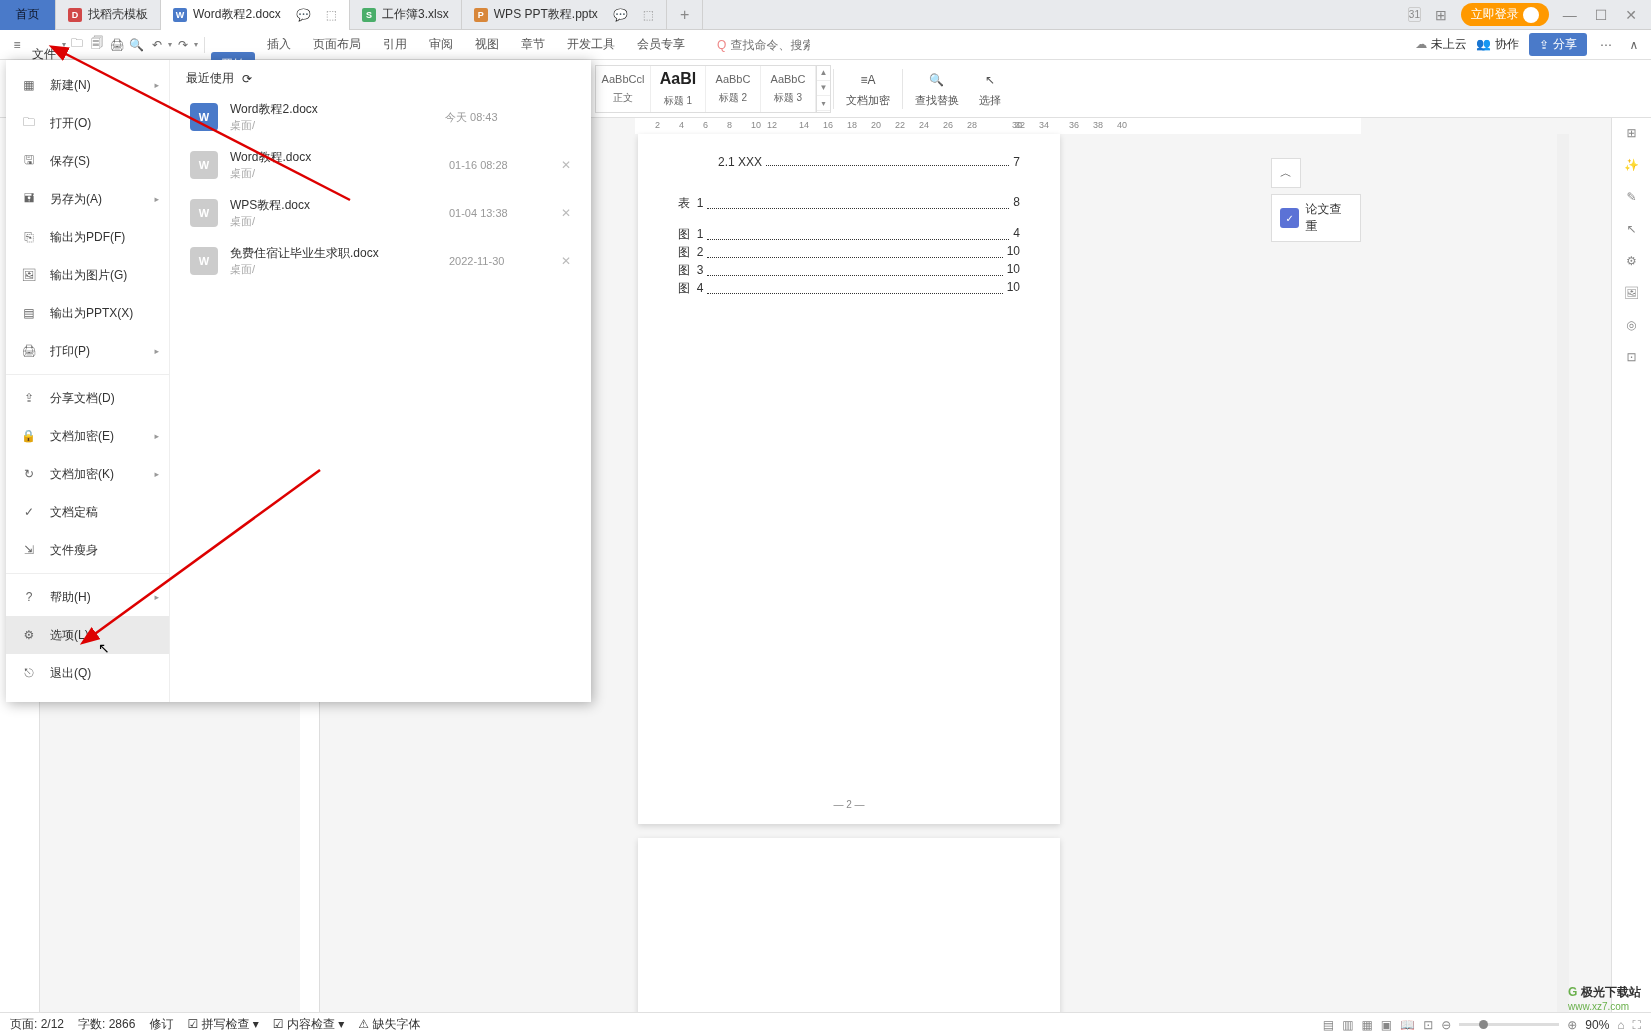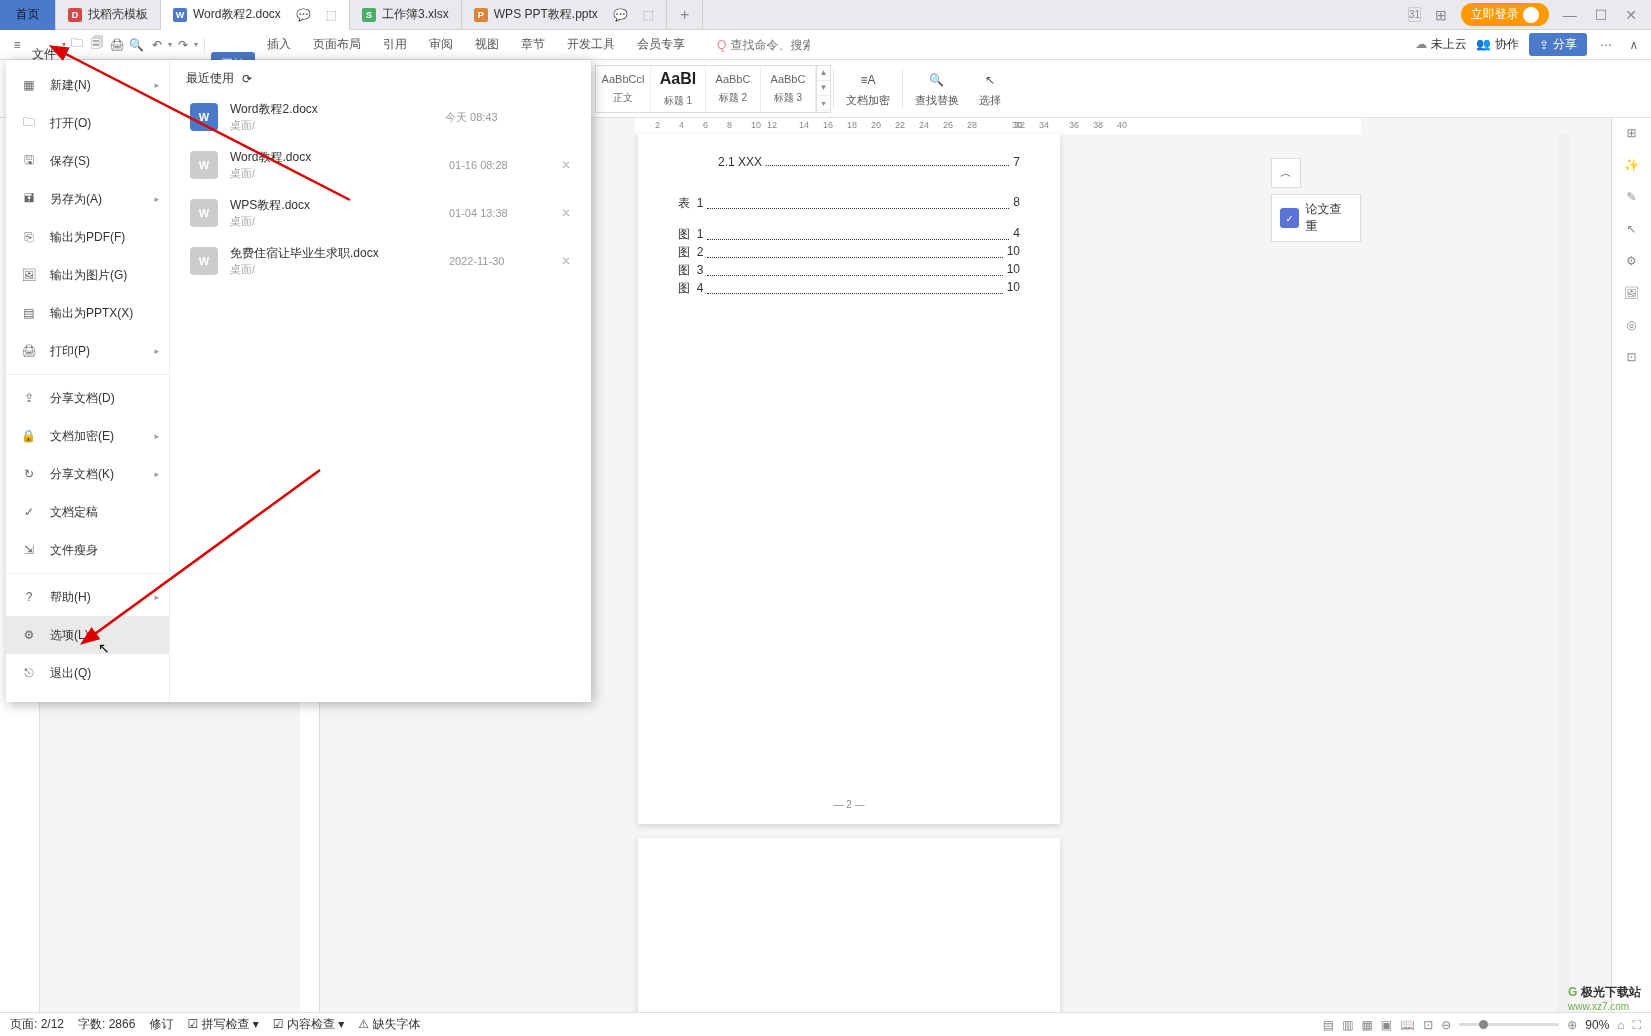--- a/index.html
+++ b/index.html
@@ -337,21 +337,21 @@
         <span class="fi">⇪</span>
         <span>分享文档(D)</span>
       </div>
     <div class="fm-item">
         <span class="fi">🔒</span>
         <span>文档加密(E)</span>
         <span class="arrow">▸</span>
       </div>
     <div class="fm-item">
         <span class="fi">↻</span>
-        <span>分享文档(K)</span>
+        <span>文档加密(K)</span>
         <span class="arrow">▸</span>
       </div>
     <div class="fm-item">
         <span class="fi">✓</span>
         <span>文档定稿</span>
       </div>
     <div class="fm-item">
         <span class="fi">⇲</span>
         <span>文件瘦身</span>
       </div>

